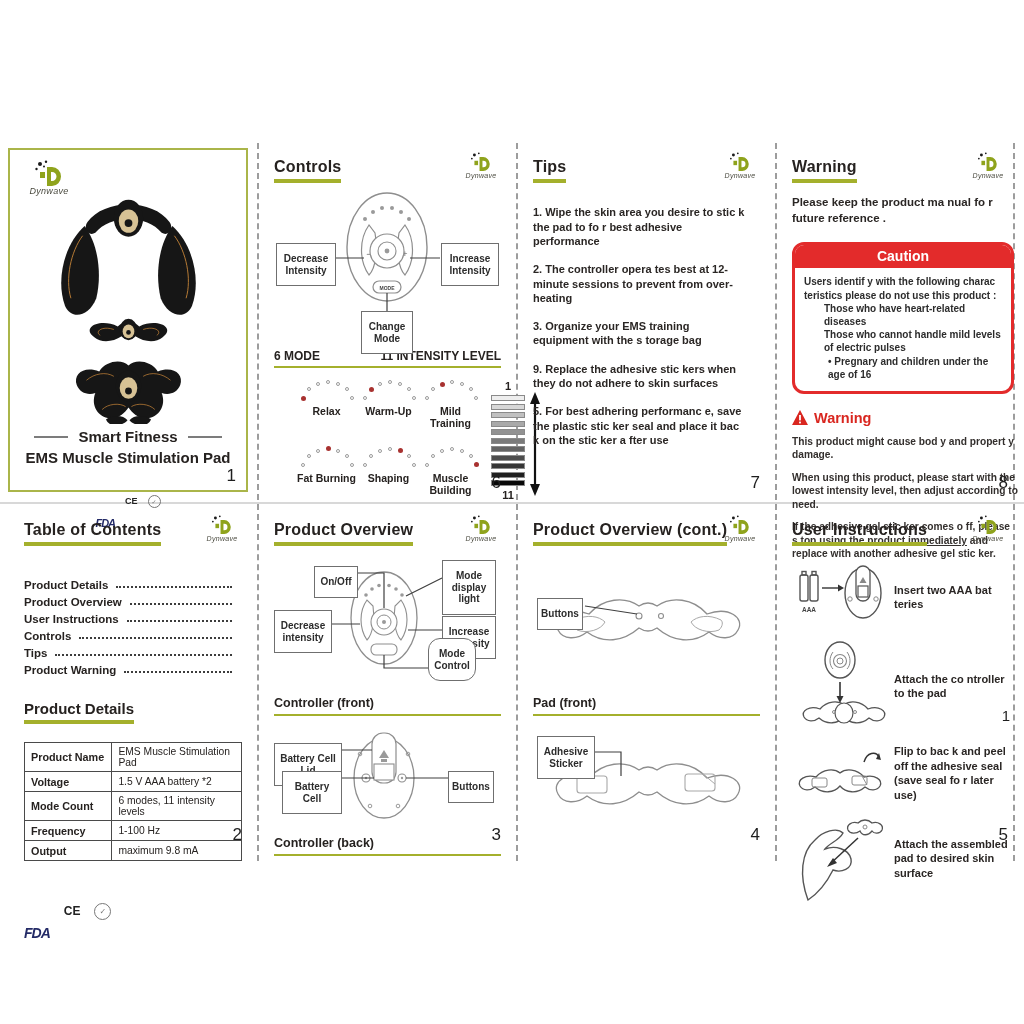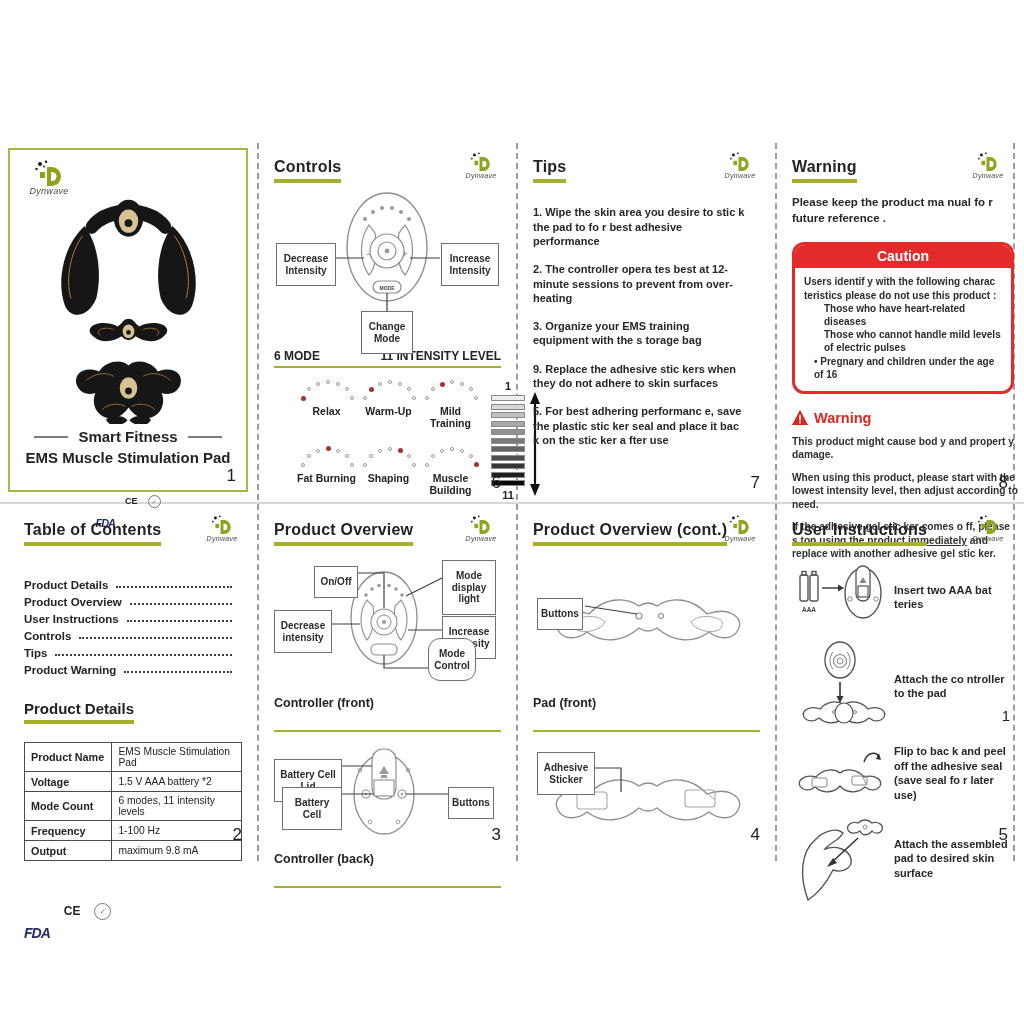--- a/index.html
+++ b/index.html
@@ -27,21 +27,21 @@
   .p-warning{left:776px;top:140px;width:248px;height:363px;}
   .p-toc{left:0px;top:503px;width:258px;height:352px;padding-left:24px;}
   .p-overview{left:258px;top:503px;width:259px;height:352px;}
   .p-overview2{left:517px;top:503px;width:259px;height:352px;}
   .p-instructions{left:776px;top:503px;width:248px;height:352px;}
 
   .panel-title{display:inline-block;font-size:16px;font-weight:700;letter-spacing:.2px;
     border-bottom:4px solid var(--accent);padding-bottom:3px;line-height:1.15;}
   .sec-title{display:inline-block;font-size:15px;font-weight:700;
     border-bottom:4px solid var(--accent);padding-bottom:3px;}
-  .caption{font-weight:700;font-size:12.5px;border-bottom:2px solid var(--accent);padding-bottom:20px;}
+  .caption{font-weight:700;font-size:12.5px;border-bottom:2px solid var(--accent);padding-bottom:4px;}
   .pg{position:absolute;right:16px;bottom:10px;font-size:17px;color:#1e1e1e;}
   .p-cover .pg{right:10px;bottom:4px;}
 
   .brand{position:absolute;top:12px;right:12px;width:48px;text-align:center;line-height:1;}
   .brand svg{display:block;margin:0 auto;}
   .brand-name{font-size:7px;font-style:italic;color:#4a4a3f;margin-top:1px;letter-spacing:.3px;}
   .brand-cover{position:absolute;top:10px;left:10px;right:auto;width:58px;}
   .brand-cover .brand-name{font-size:9px;}
 
   
@@ -368,21 +368,21 @@
   </div>
 
   <p class="w-intro">Please keep the product ma nual fo r future reference .</p>
 
   <div class="caution">
     <div class="caution-head">Caution</div>
     <div class="caution-body">
       <div>Users identif y with the following charac teristics please do not use this product :</div>
       <div class="caution-item">Those who have heart-related diseases</div>
       <div class="caution-item">Those who cannot handle mild levels of electric pulses</div>
-      <div class="caution-item" style="margin-left:10px">•  Pregnary and children under the age of 16</div>
+      <div class="caution-item" style="margin-left:24px">•  Pregnary and children under the age of 16</div>
     </div>
   </div>
 
   <div class="sub-warning-head">
     <svg width="16" height="15" viewBox="0 0 16 15">
       <polygon points="8,0 16,15 0,15" fill="#d9261f"></polygon>
       <rect x="7.1" y="5" width="1.8" height="5.4" fill="#fff"></rect>
       <rect x="7.1" y="11.6" width="1.8" height="1.8" fill="#fff"></rect>
     </svg>
     <span>Warning</span>

